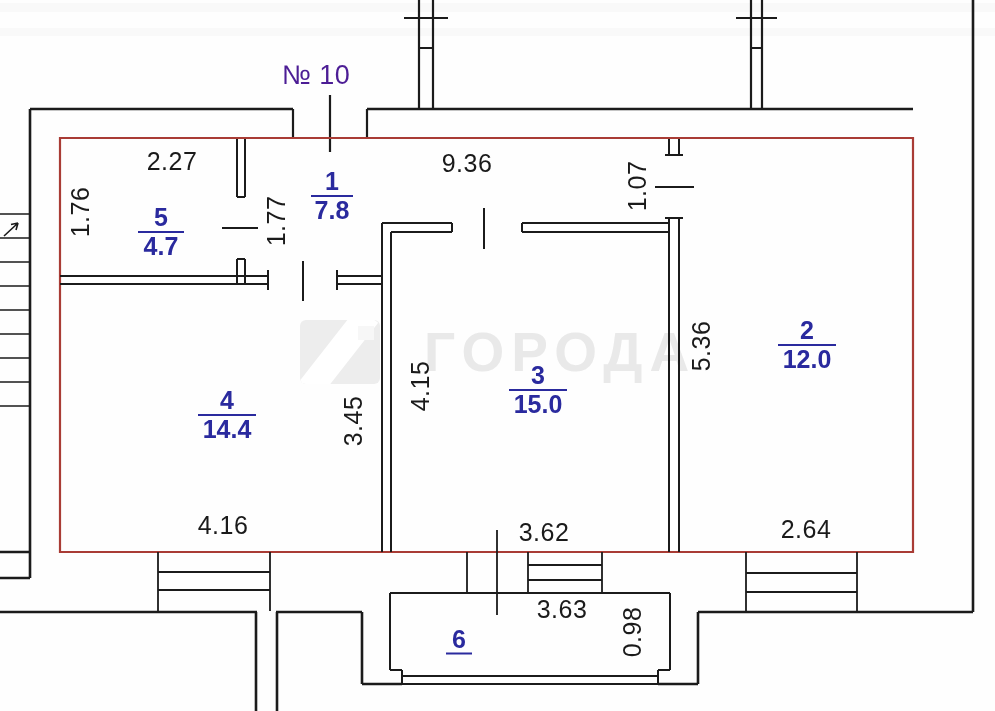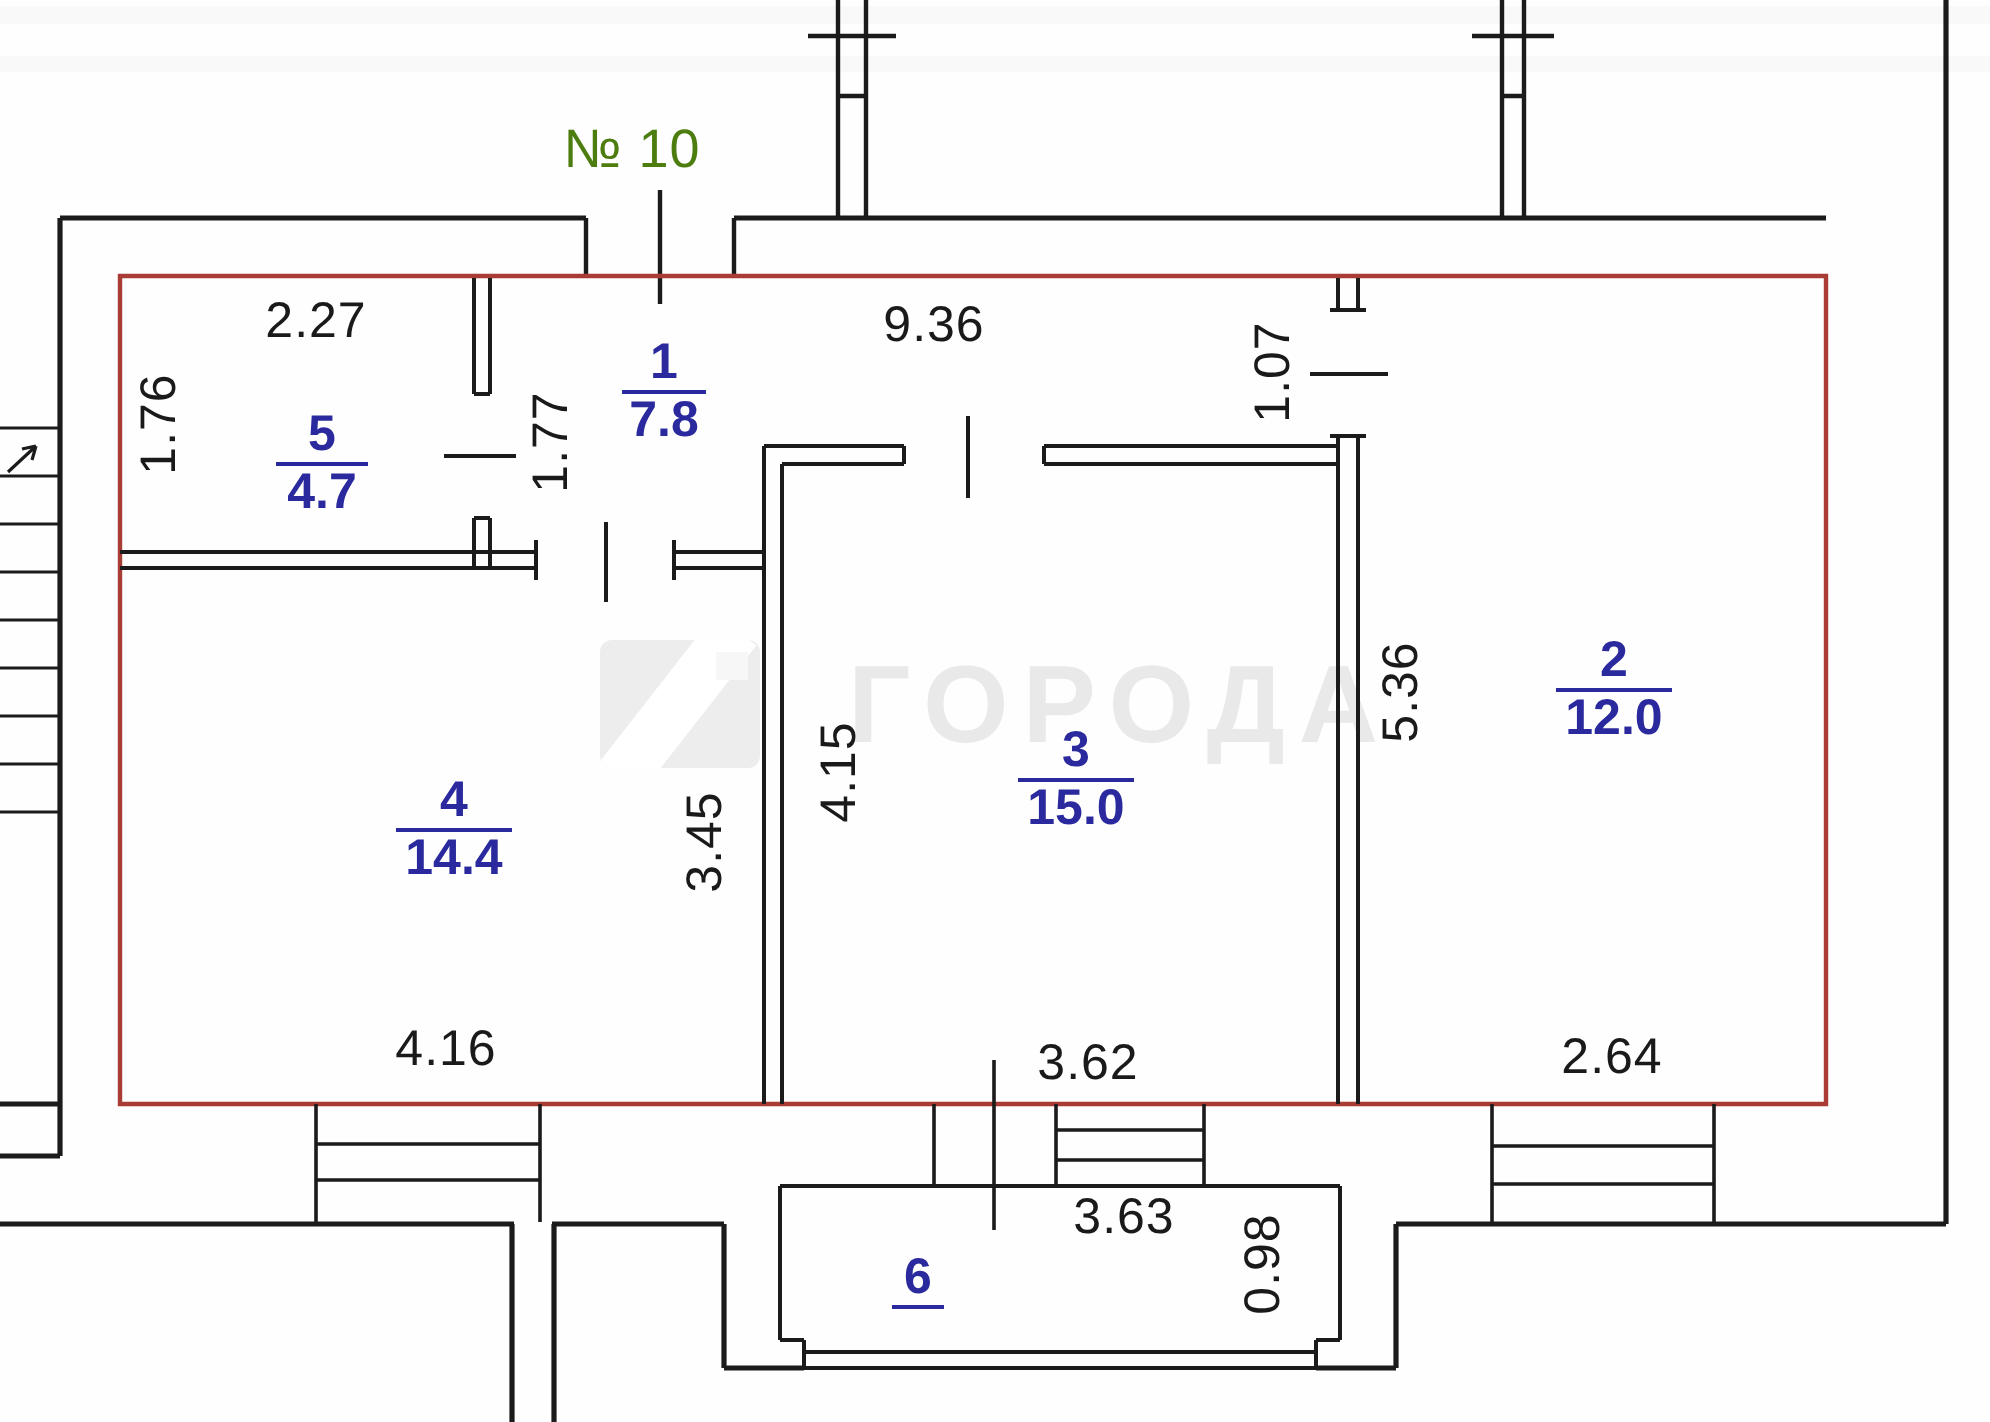--- a/index.html
+++ b/index.html
@@ -3,21 +3,21 @@
 <meta charset="utf-8">
 <style>
   html,body{margin:0;padding:0;background:#fff;}
   #stage{position:relative;width:995px;height:711px;background:#fefefe;overflow:hidden;
          font-family:"Liberation Sans", sans-serif;}
   .band{position:absolute;left:0;width:995px;background:#f4f4f4;opacity:.55;}
   svg{position:absolute;left:0;top:0;}
   .lbl{position:absolute;white-space:nowrap;transform:translate(-50%,-50%);
        font-size:25px;color:#1a1a1a;letter-spacing:.5px;}
   .vert{transform:translate(-50%,-50%) rotate(-90deg);}
-  .title{font-size:27px;color:#4d7c0f;}
+  .title{font-size:27px;color:#4c1d95;}
   .room{position:absolute;transform:translate(-50%,-50%);display:flex;flex-direction:column;
         align-items:center;color:#2a2a9e;font-size:25px;font-weight:700;line-height:1.08;}
   .rnum{display:inline-block;text-align:center;border-bottom:2.5px solid currentColor;padding:0 4px;}
   .wm{position:absolute;left:300px;top:320px;display:flex;align-items:center;gap:44px;}
   .wmlogo{width:80px;height:64px;background:#ededed;border-radius:6px;position:relative;overflow:hidden;}
   .wmlogo:before{content:"";position:absolute;left:18px;top:-18px;width:26px;height:120px;
                  background:#fff;transform:rotate(38deg);}
   .wmlogo:after{content:"";position:absolute;right:6px;top:6px;width:16px;height:14px;background:#f7f7f7;}
   .wmtext{font-size:55px;color:#e9e9e9;letter-spacing:7px;font-weight:700;}
 </style>
@@ -102,21 +102,21 @@
     <span>14.4</span>
   </div>
   <div class="room" style="left:161px;top:232px">
     <span class="rnum" style="min-width:38px">5</span>
     <span>4.7</span>
   </div>
   <div class="room" style="left:459px;top:640px">
     <span class="rnum" style="min-width:18px">6</span>
   </div>
 
-  <div class="lbl" style="left:158px;top:161px">2.27</div>
+  <div class="lbl" style="left:172px;top:161px">2.27</div>
   <div class="lbl vert" style="left:80px;top:212px">1.76</div>
   <div class="lbl" style="left:467px;top:163px">9.36</div>
   <div class="lbl vert" style="left:637px;top:186px">1.07</div>
   <div class="lbl vert" style="left:276px;top:221px">1.77</div>
   <div class="lbl vert" style="left:353px;top:421px">3.45</div>
   <div class="lbl vert" style="left:420px;top:386px">4.15</div>
   <div class="lbl vert" style="left:701px;top:346px">5.36</div>
   <div class="lbl" style="left:223px;top:525px">4.16</div>
   <div class="lbl" style="left:544px;top:532px">3.62</div>
   <div class="lbl" style="left:806px;top:529px">2.64</div>

